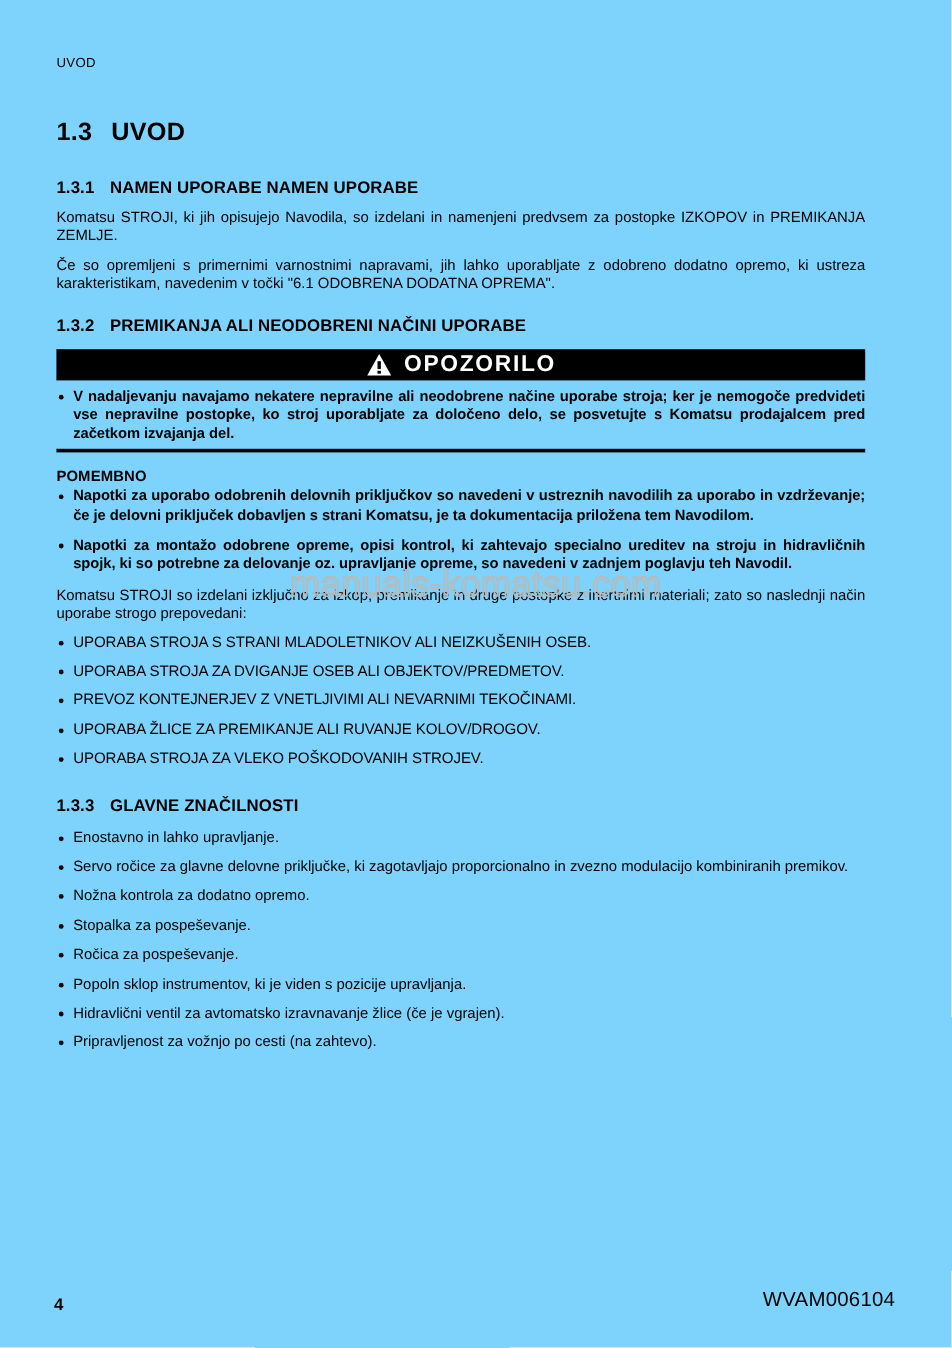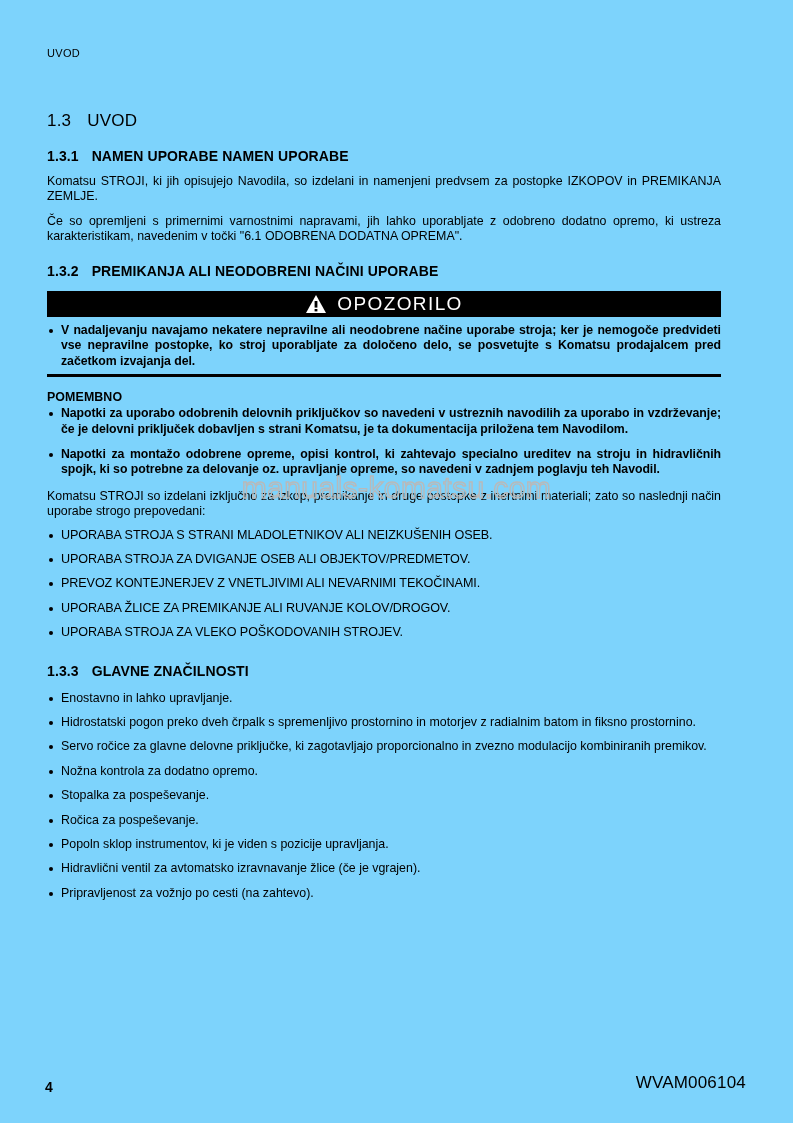--- a/index.html
+++ b/index.html
@@ -34,24 +34,23 @@
     font-size: 11px;
     letter-spacing: 0.3px;
     color: #000;
   }
 
   
   .h1 {
     position: absolute;
     left: 47px;
     top: 99px;
-    font-size: 17px;
-    font-weight: normal;
+    font-size: 21px;
+    font-weight: bold;
     letter-spacing: 0.2px;
-    margin-top: 12px;
   }
   .h1 .num { margin-right: 16px; }
 
   .h2 {
     font-size: 14px;
     font-weight: bold;
     letter-spacing: 0.1px;
     white-space: nowrap;
   }
   .h2 .num { margin-right: 13px; }
@@ -111,21 +110,21 @@
     background: #000000;
     height: 26px;
     display: flex;
     align-items: center;
     justify-content: center;
     gap: 10px;
   }
   .warnbar .wtxt {
     color: #ffffff;
     font-size: 19px;
-    font-weight: normal;
+    font-weight: bold;
     letter-spacing: 1.4px;
     line-height: 1;
   }
   .warn-tri { display: block; }
   .warnbody {
     padding-top: 6px;
     padding-bottom: 5px;
   }
   .warn-rule {
     height: 3px;
@@ -245,21 +244,20 @@
     <div class="gap-b" style="height:22px;"></div>
 
     <div class="h2">
       <span class="num">1.3.3</span><span>GLAVNE ZNAČILNOSTI</span>
     </div>
 
     <div style="height:12px;"></div>
 
     <ul class="blist spaced">
       <li>Enostavno in lahko upravljanje.</li>
-      <li>Hidrostatski pogon preko dveh črpalk s spremenljivo prostornino in motorjev z radialnim batom in fiksno prostornino.</li>
       <li>Servo ročice za glavne delovne priključke, ki zagotavljajo proporcionalno in zvezno modulacijo kombiniranih premikov.</li>
       <li>Nožna kontrola za dodatno opremo.</li>
       <li>Stopalka za pospeševanje.</li>
       <li>Ročica za pospeševanje.</li>
       <li>Popoln sklop instrumentov, ki je viden s pozicije upravljanja.</li>
       <li>Hidravlični ventil za avtomatsko izravnavanje žlice (če je vgrajen).</li>
       <li>Pripravljenost za vožnjo po cesti (na zahtevo).</li>
     </ul>
 
   </div>

